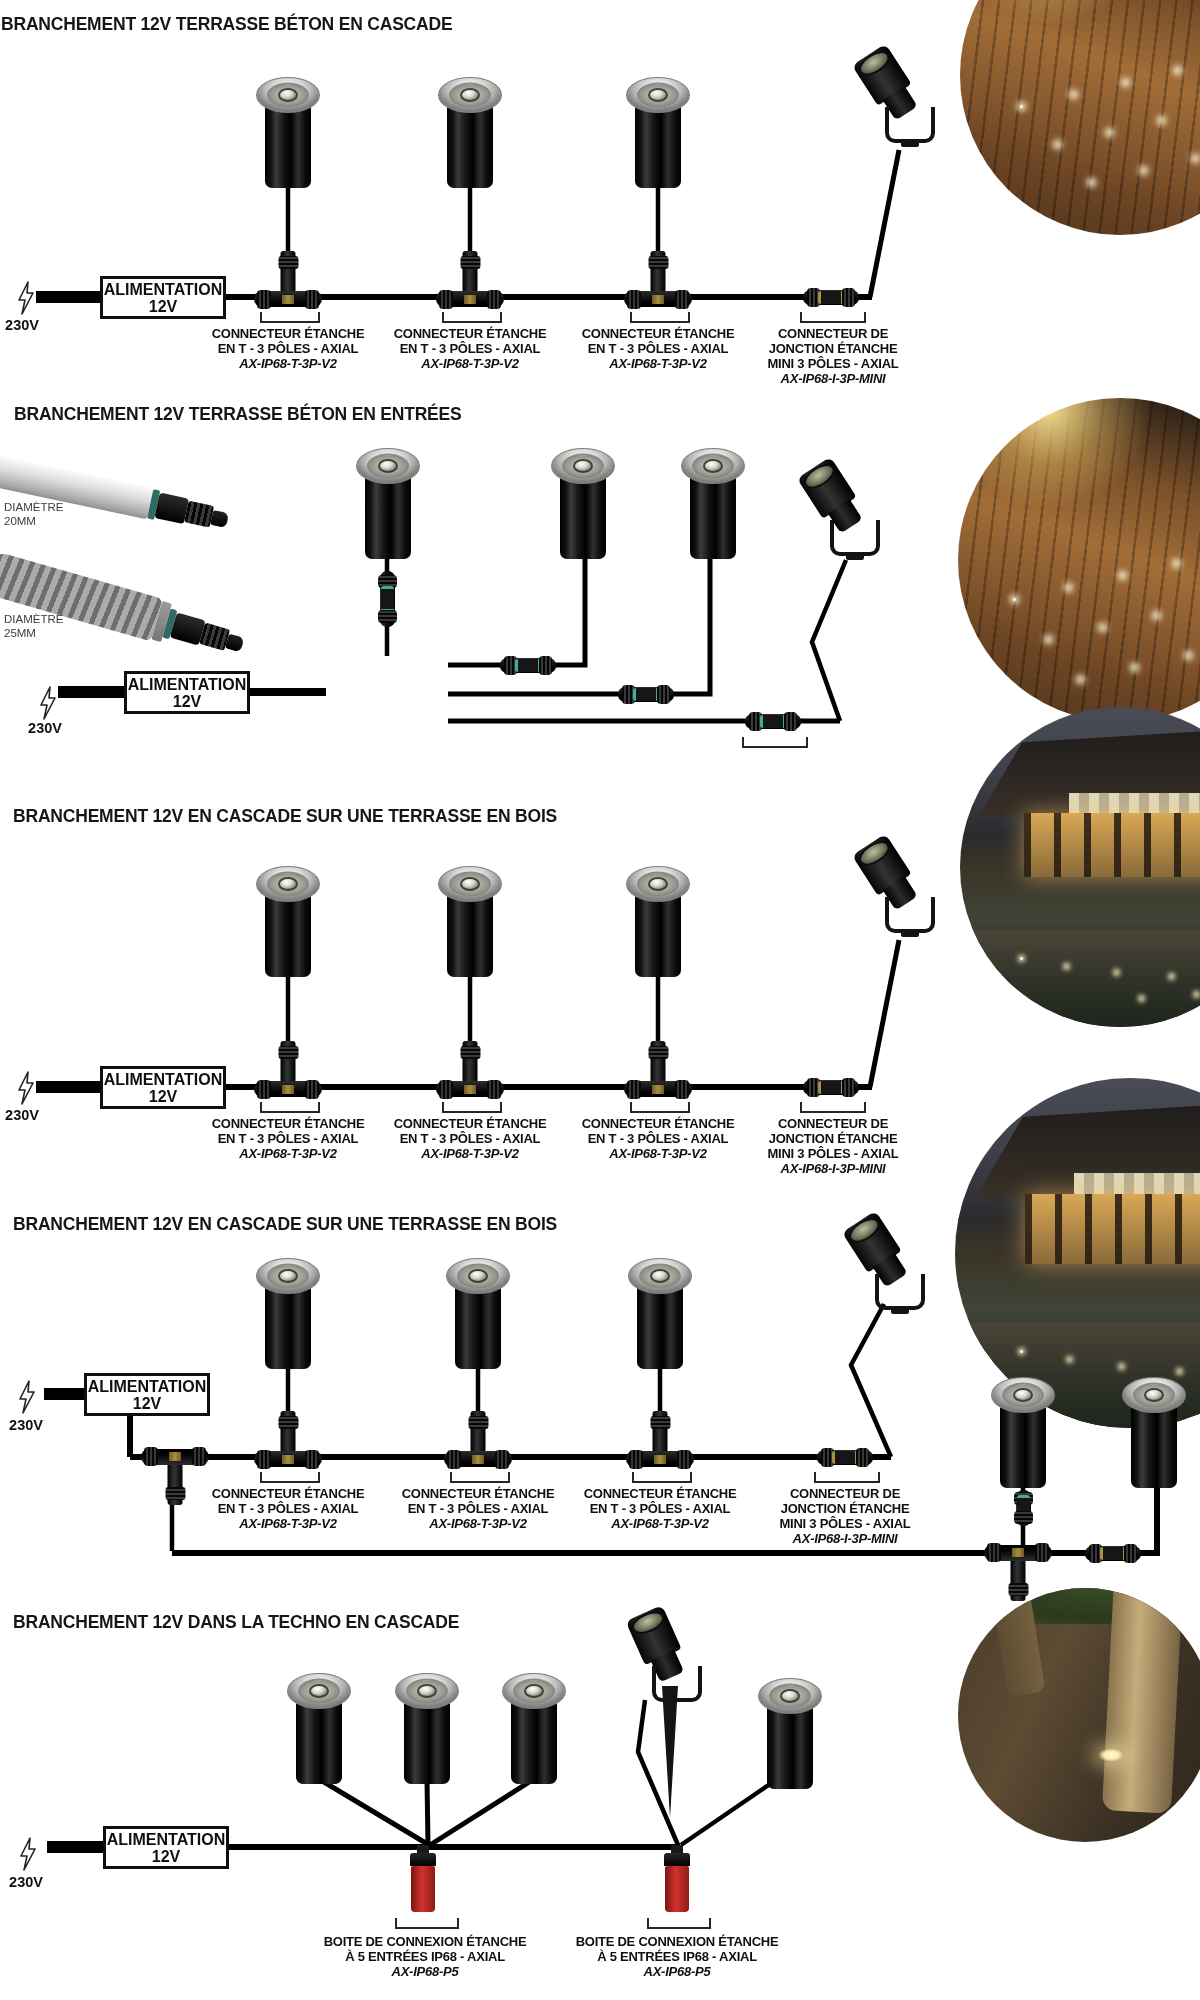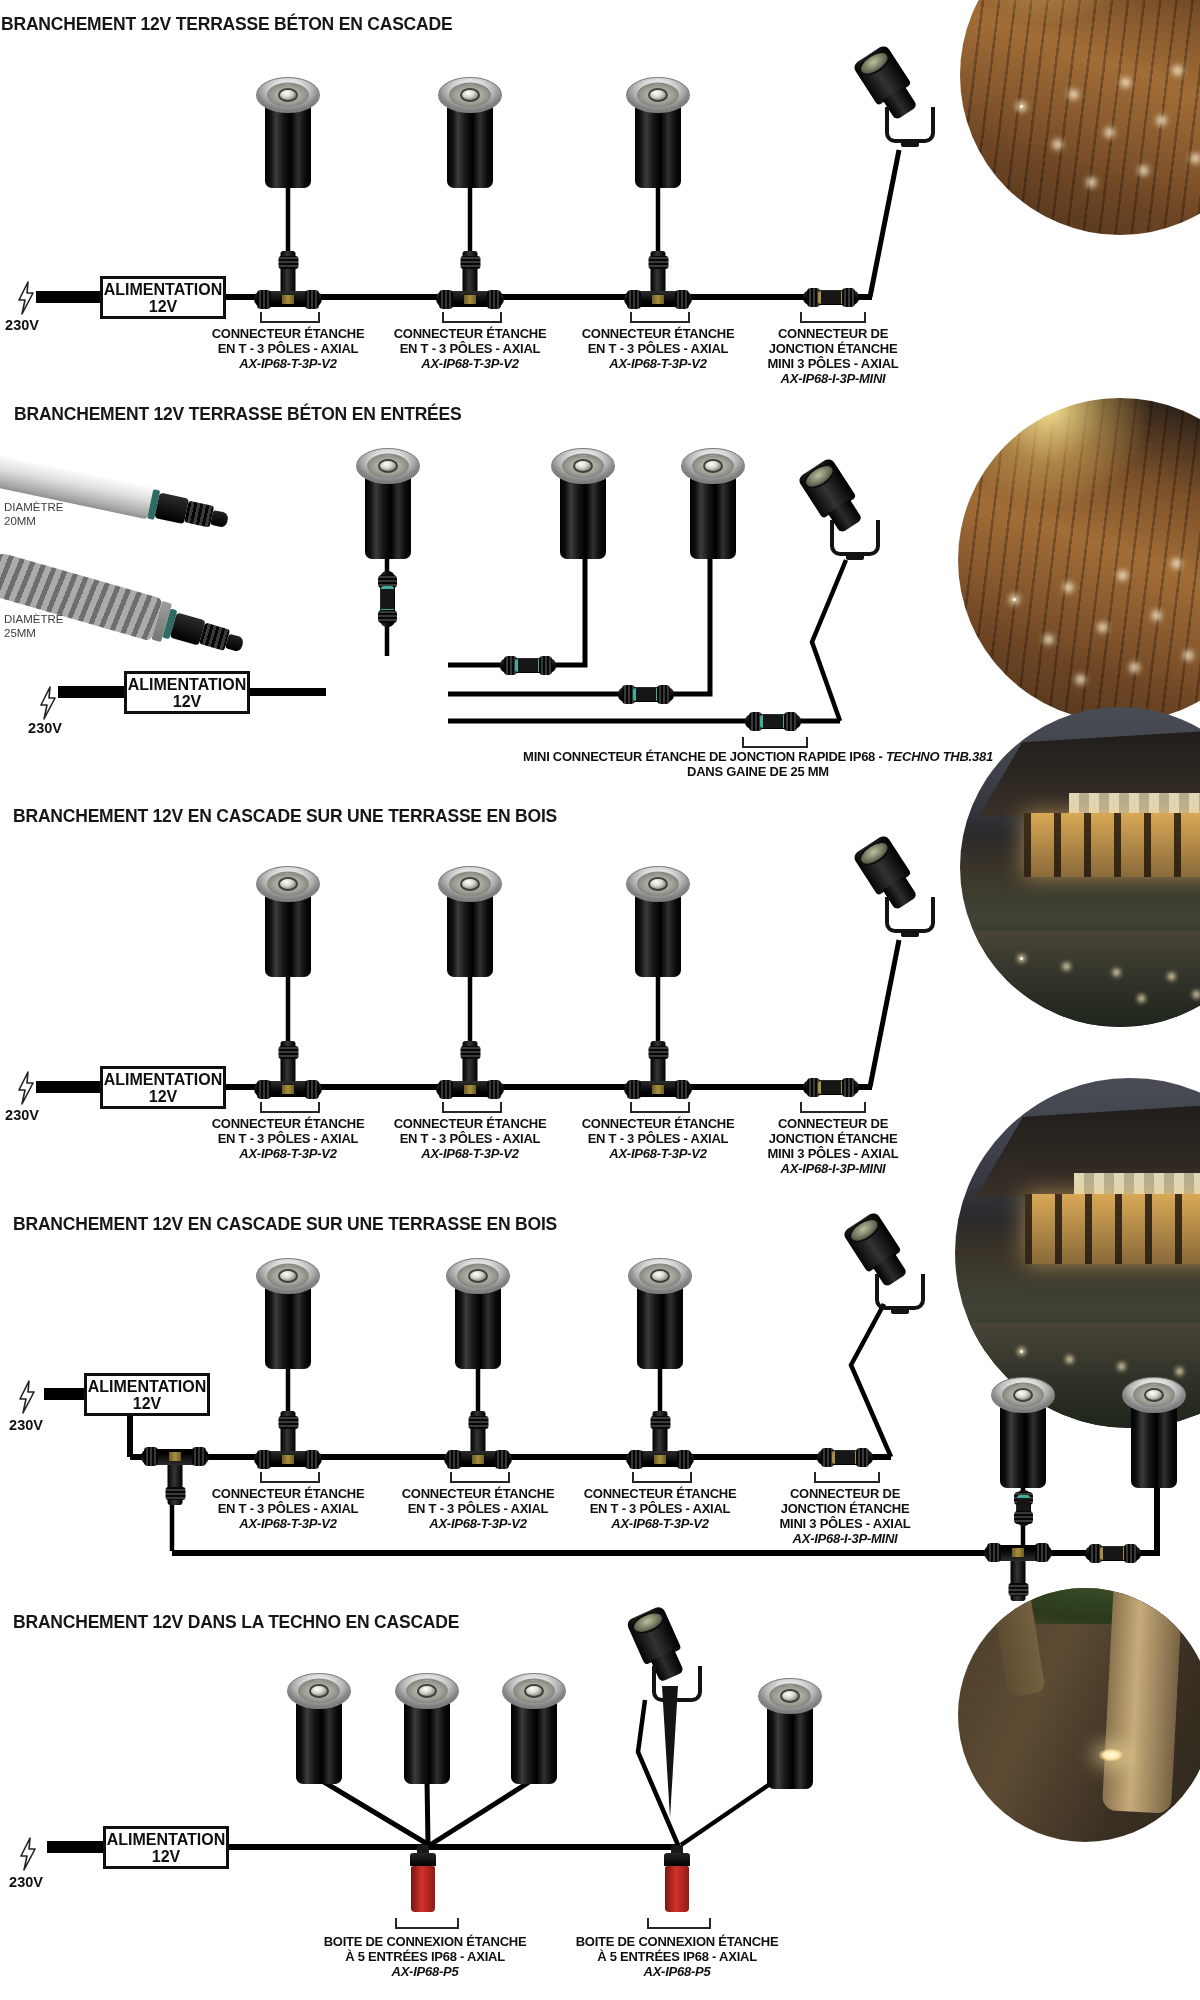--- a/index.html
+++ b/index.html
@@ -343,24 +343,20 @@
   <div class="ic teal" style="left:500px;top:658px;">
       <b></b>
     </div>
   <div class="ic teal" style="left:618px;top:687px;">
       <b></b>
     </div>
   <div class="ic teal" style="left:745px;top:714px;">
       <b></b>
     </div>
   <div class="brk" style="left:742px;top:737px;width:62px;"></div>
-  <div class="lbl" style="left:758px;top:749px;width:620px;margin-left:-310px;">
-    <div><span>MINI CONNECTEUR ÉTANCHE DE JONCTION RAPIDE IP68 - </span><span class="part">TECHNO THB.381</span></div>
-    <div>DANS GAINE DE 25 MM</div>
-  </div>
 
   <div class="sec-title" style="left:13px;top:806px;">BRANCHEMENT 12V EN CASCADE SUR UNE TERRASSE EN BOIS</div>
   <div class="lamp" style="left:256px;top:866px;">
       <div class="bz"></div>
       <div class="bd"></div>
     </div>
   <div class="lamp" style="left:438px;top:866px;">
       <div class="bz"></div>
       <div class="bd"></div>
     </div>

